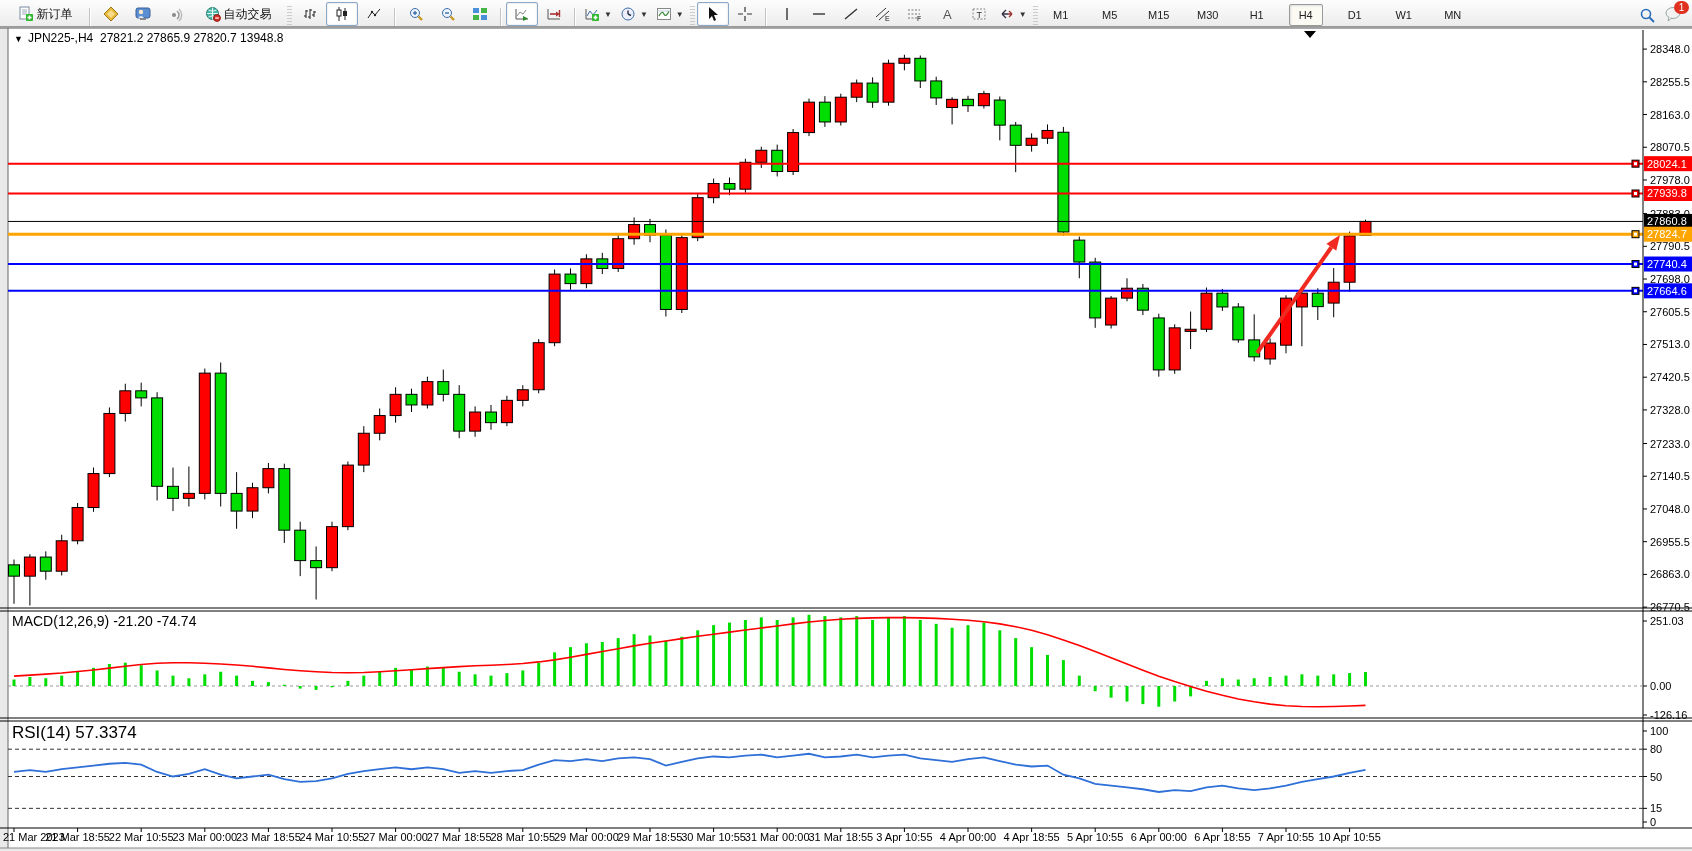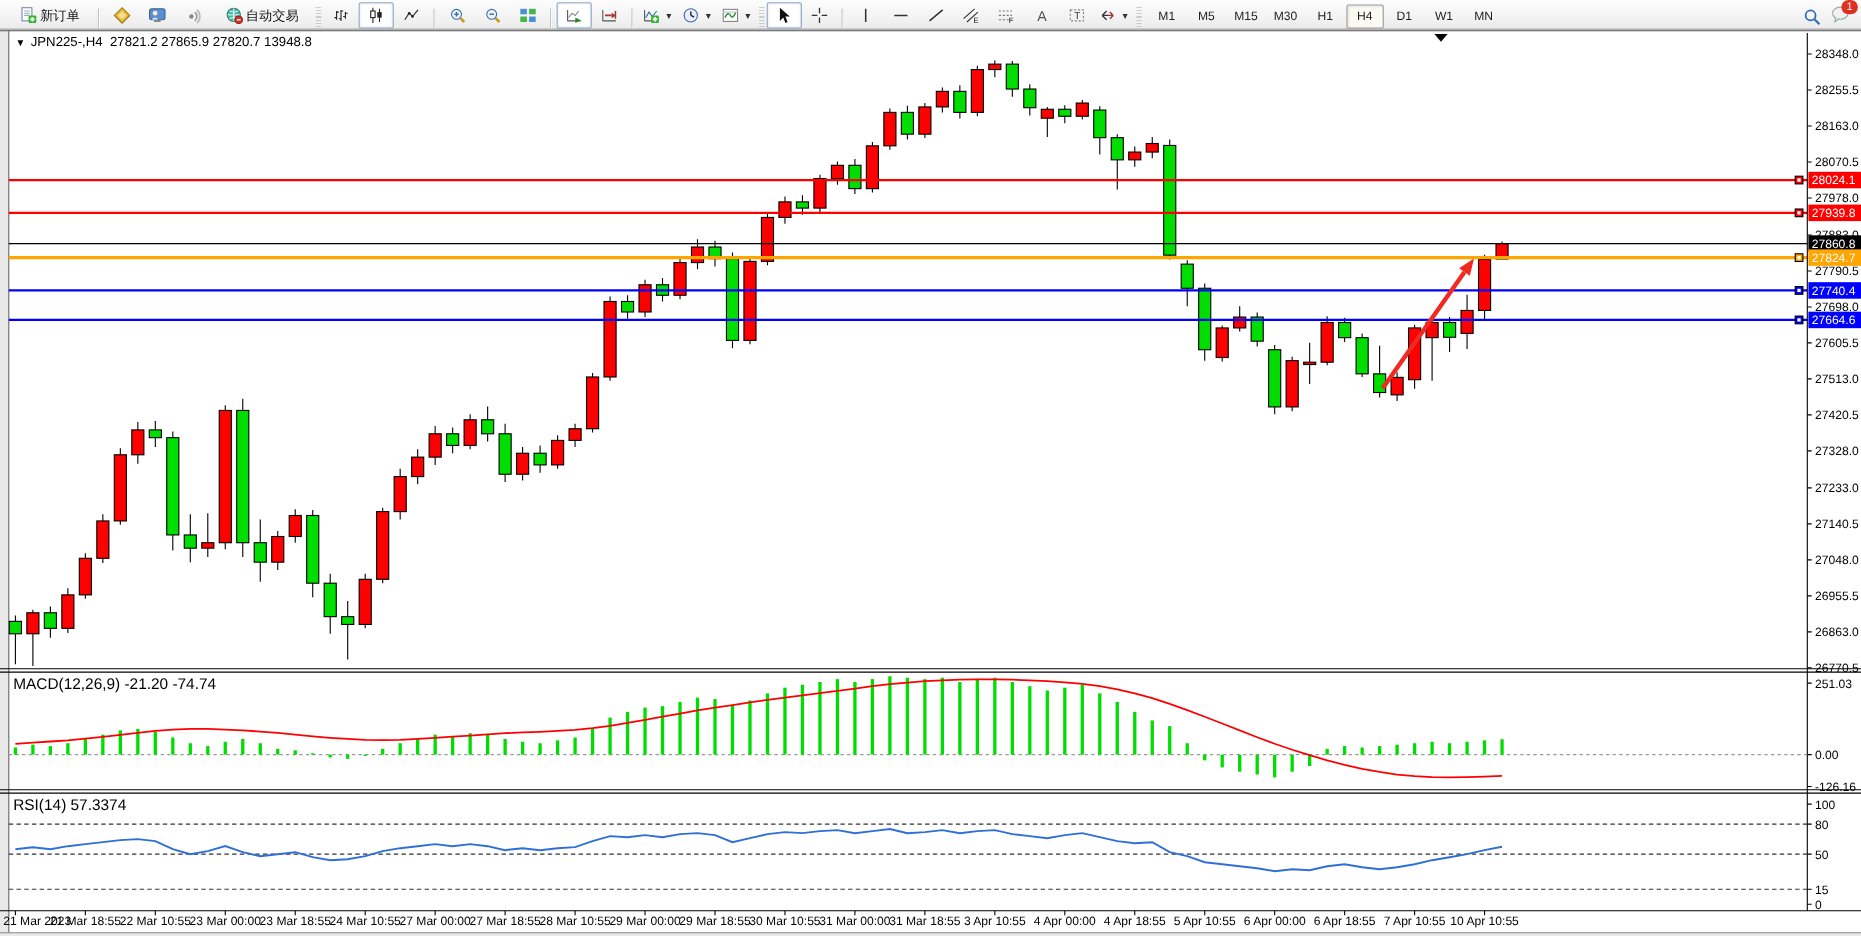--- a/index.html
+++ b/index.html
@@ -9,33 +9,33 @@
   #toolbar{position:absolute;left:0;top:0;width:1692px;height:27px;
     background:linear-gradient(#fdfdfd,#ececec);border-bottom:1px solid #9a9a9a;
     display:flex;align-items:flex-end;padding-left:5px;box-sizing:border-box;z-index:5}
   .tbtn{height:22px;min-width:24px;display:flex;align-items:center;justify-content:center;
     padding:0 3px;border:1px solid transparent;border-radius:2px;color:#222;font-size:12px;gap:3px}
   .tbtn.active{background:#fff;border:1px solid #8aa8c8;box-shadow:inset 0 0 2px #ccd}
   .tbtn .cap{font-size:12px;color:#111;white-space:nowrap}
   .caret{font-size:8px;color:#333;margin-left:1px}
   .vsep{width:1px;height:18px;background:#c3c3c3;margin:0 4px;border-right:1px solid #fff}
   .grip{width:5px;height:20px;margin:0 2px;background:repeating-linear-gradient(#bbb 0 1px,transparent 1px 3px);opacity:.7}
-  #tf-group{display:flex;align-items:center;gap:2px;margin-left:4px}
+  #tf-group{display:flex;align-items:center;gap:15px;margin-left:4px}
   .tf{height:20px;min-width:24px;display:flex;align-items:center;justify-content:center;
       font-size:11px;color:#222;padding:0 4px;border:1px solid transparent;border-radius:2px}
   .tf.active{background:#fbfbf4;border:1px solid #9a9a9a;box-shadow:inset 1px 1px 2px #ddd}
   #tb-right{margin-left:auto;display:flex;align-items:center;gap:8px;padding-right:10px}
   #noti-badge{position:absolute;top:-4px;right:-7px;background:#e03020;color:#fff;font-size:10px;
       border-radius:8px;min-width:13px;height:13px;line-height:13px;text-align:center;padding:0 1px}
   
   .ovl{position:absolute;z-index:3;color:#000;white-space:nowrap}
   #chart-title{left:14px;top:31px;font-size:12px}
   #chart-title .dd{font-size:9px;margin-right:5px}
   #macd-label{left:12px;top:613px;font-size:14px}
-  #rsi-label{left:12px;top:723px;font-size:14px}
+  #rsi-label{left:12px;top:723px;font-size:17px}
   svg text{font-family:"Liberation Sans",sans-serif}
 </style>
 </head>
 <body>
 
 <div id="toolbar">
   <div class="tbtn" style="min-width:72px">
     <svg width="16" height="16">
         <rect x="2" y="1" width="9" height="12" fill="#fff" stroke="#7a8aa0"></rect>
         <line x1="4" y1="4" x2="9" y2="4" stroke="#9ab"></line>

